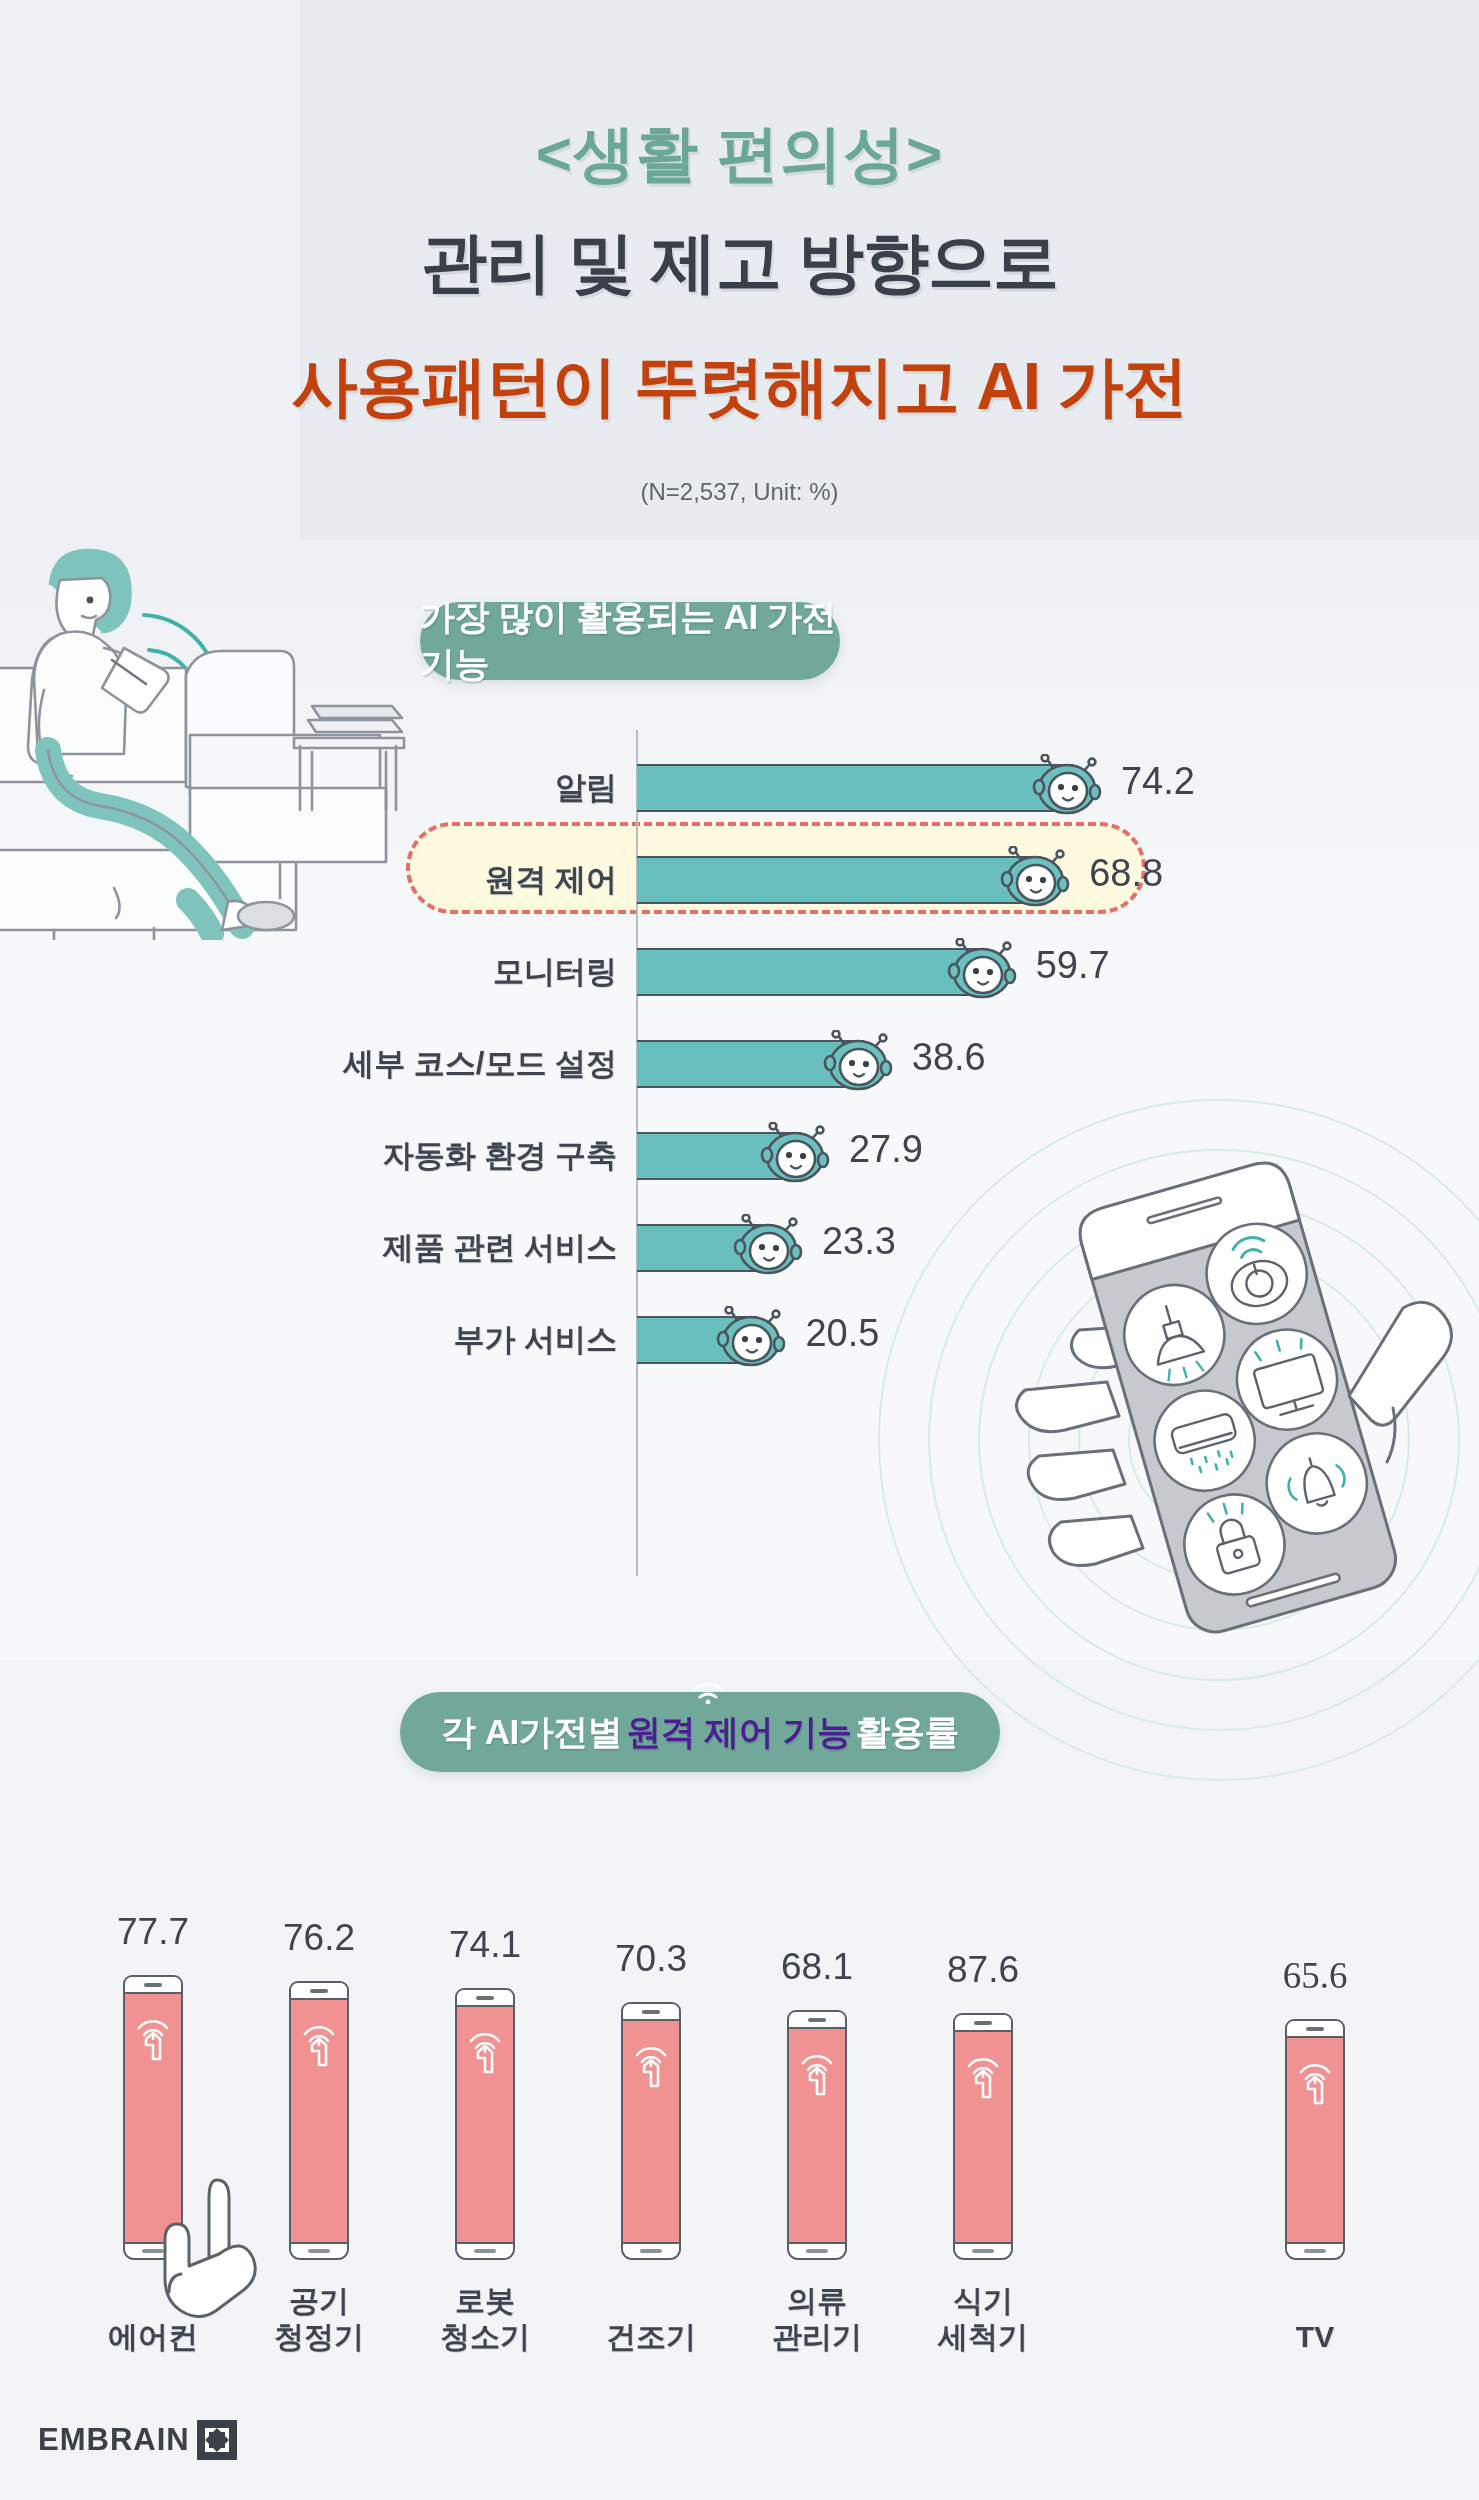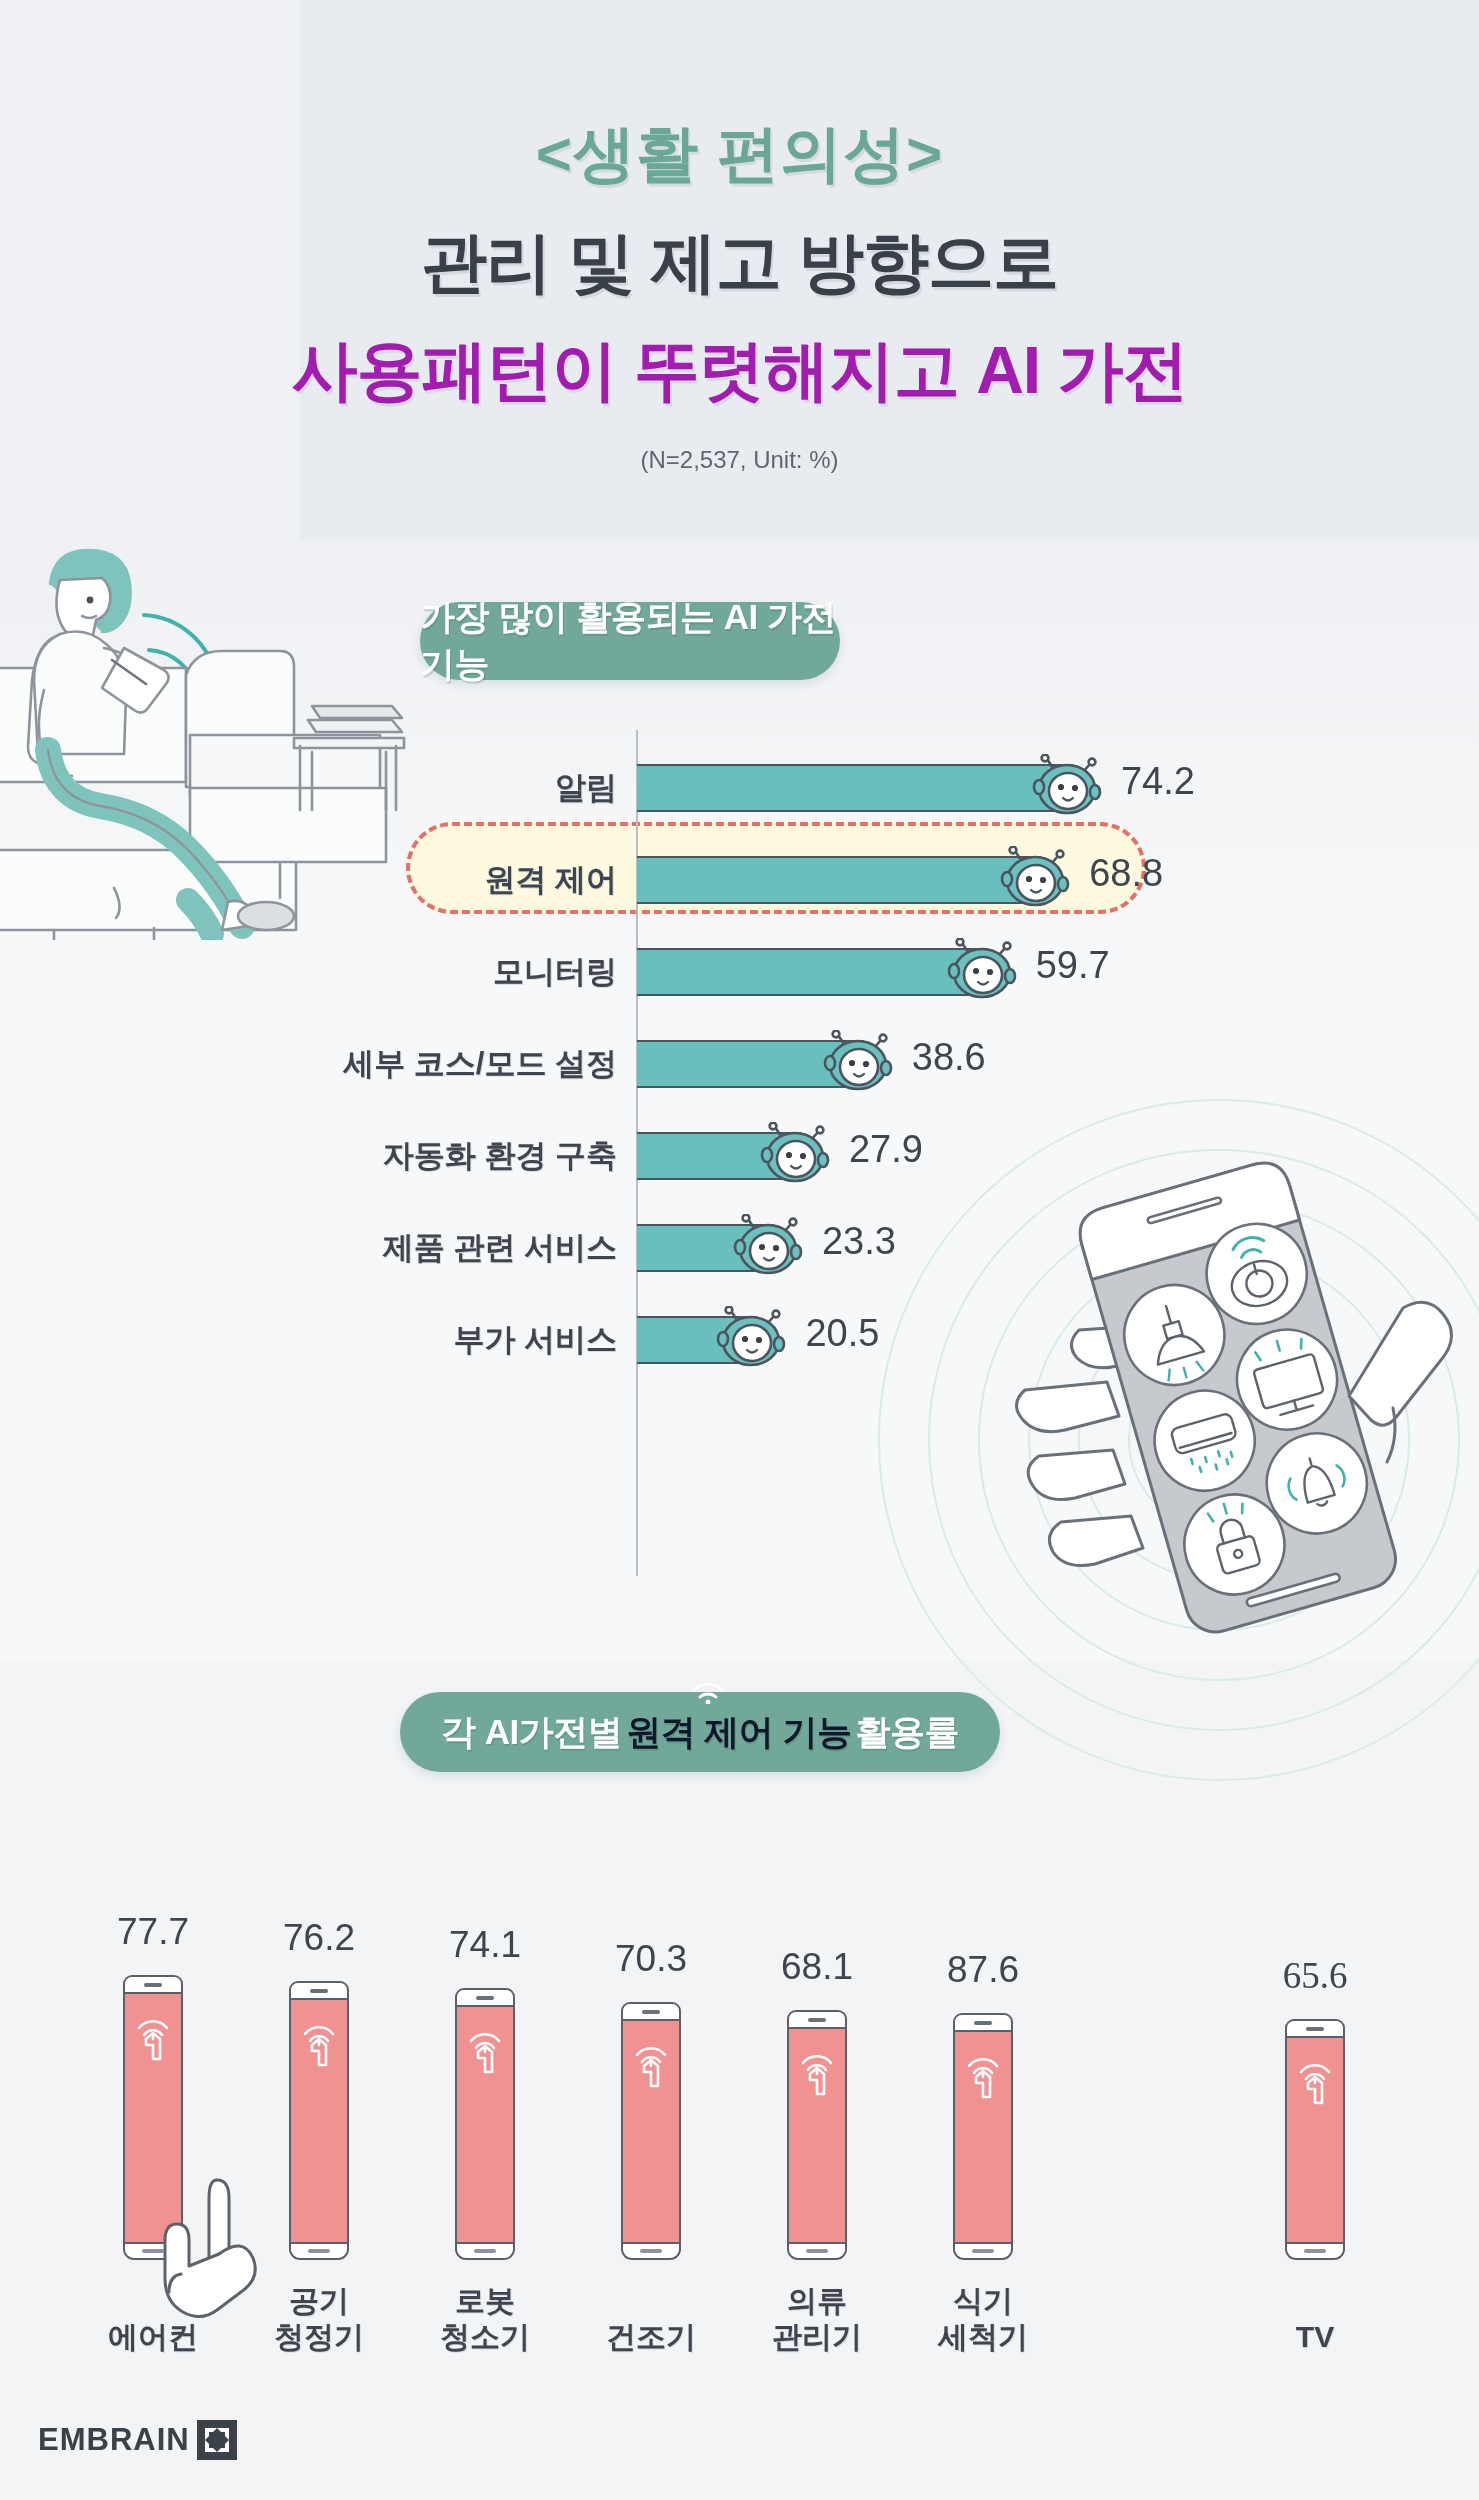--- a/index.html
+++ b/index.html
@@ -29,41 +29,41 @@
     margin:0;padding-top:112px;
     font-size:62px;font-weight:bold;color:#6aa795;letter-spacing:1px;
     text-shadow:2px 3px 0 rgba(150,160,170,.22);
   }
   .t-main{
     margin:0;padding-top:22px;
     font-size:66px;font-weight:bold;color:#3a4049;letter-spacing:-1px;
     text-shadow:2px 3px 0 rgba(150,160,170,.25);
   }
   .t-sub{
-    margin:0;padding-top:18px;
-    font-size:66px;font-weight:bold;color:#a21caf;letter-spacing:-1px;
+    margin:16px;padding-top:18px;
+    font-size:66px;font-weight:bold;color:#c2410c;letter-spacing:-1px;
     text-shadow:2px 3px 0 rgba(150,160,170,.22);
   }
   .t-note{
     margin:0;padding-top:30px;
     font-size:24px;color:#60666e;font-weight:normal;
   }
 
   
   .badge{
     position:absolute;z-index:14;
     background:#71a899;color:#ffffff;border-radius:44px;
     display:flex;align-items:center;justify-content:center;
     font-size:35px;font-weight:bold;letter-spacing:-.5px;
     box-shadow:0 4px 10px rgba(90,110,110,.16);
     text-shadow:1px 2px 0 rgba(60,100,90,.25);
   }
   #badge-1{left:420px;top:602px;width:420px;height:78px;}
   #badge-2{left:400px;top:1692px;width:600px;height:80px;}
-  #badge-2 .hl{color:#0f172a;margin:0 4px;}
+  #badge-2 .hl{color:#4c1d95;margin:0 4px;}
   .badge-wifi{position:absolute;left:50%;top:-16px;margin-left:-2px;transform:translateX(-10px);}
 
   
   .hchart{position:absolute;left:0;top:720px;width:1479px;height:920px;z-index:10;}
   .axis{position:absolute;left:636px;top:10px;width:2px;height:846px;background:#b9bec5;}
   .hrow{position:absolute;left:0;height:92px;display:flex;align-items:center;}
   .hrow .lbl{
     position:absolute;right:862px;white-space:nowrap;
     font-size:31px;font-weight:bold;color:#3f454e;
     text-shadow:1px 1px 0 rgba(170,180,190,.45);

